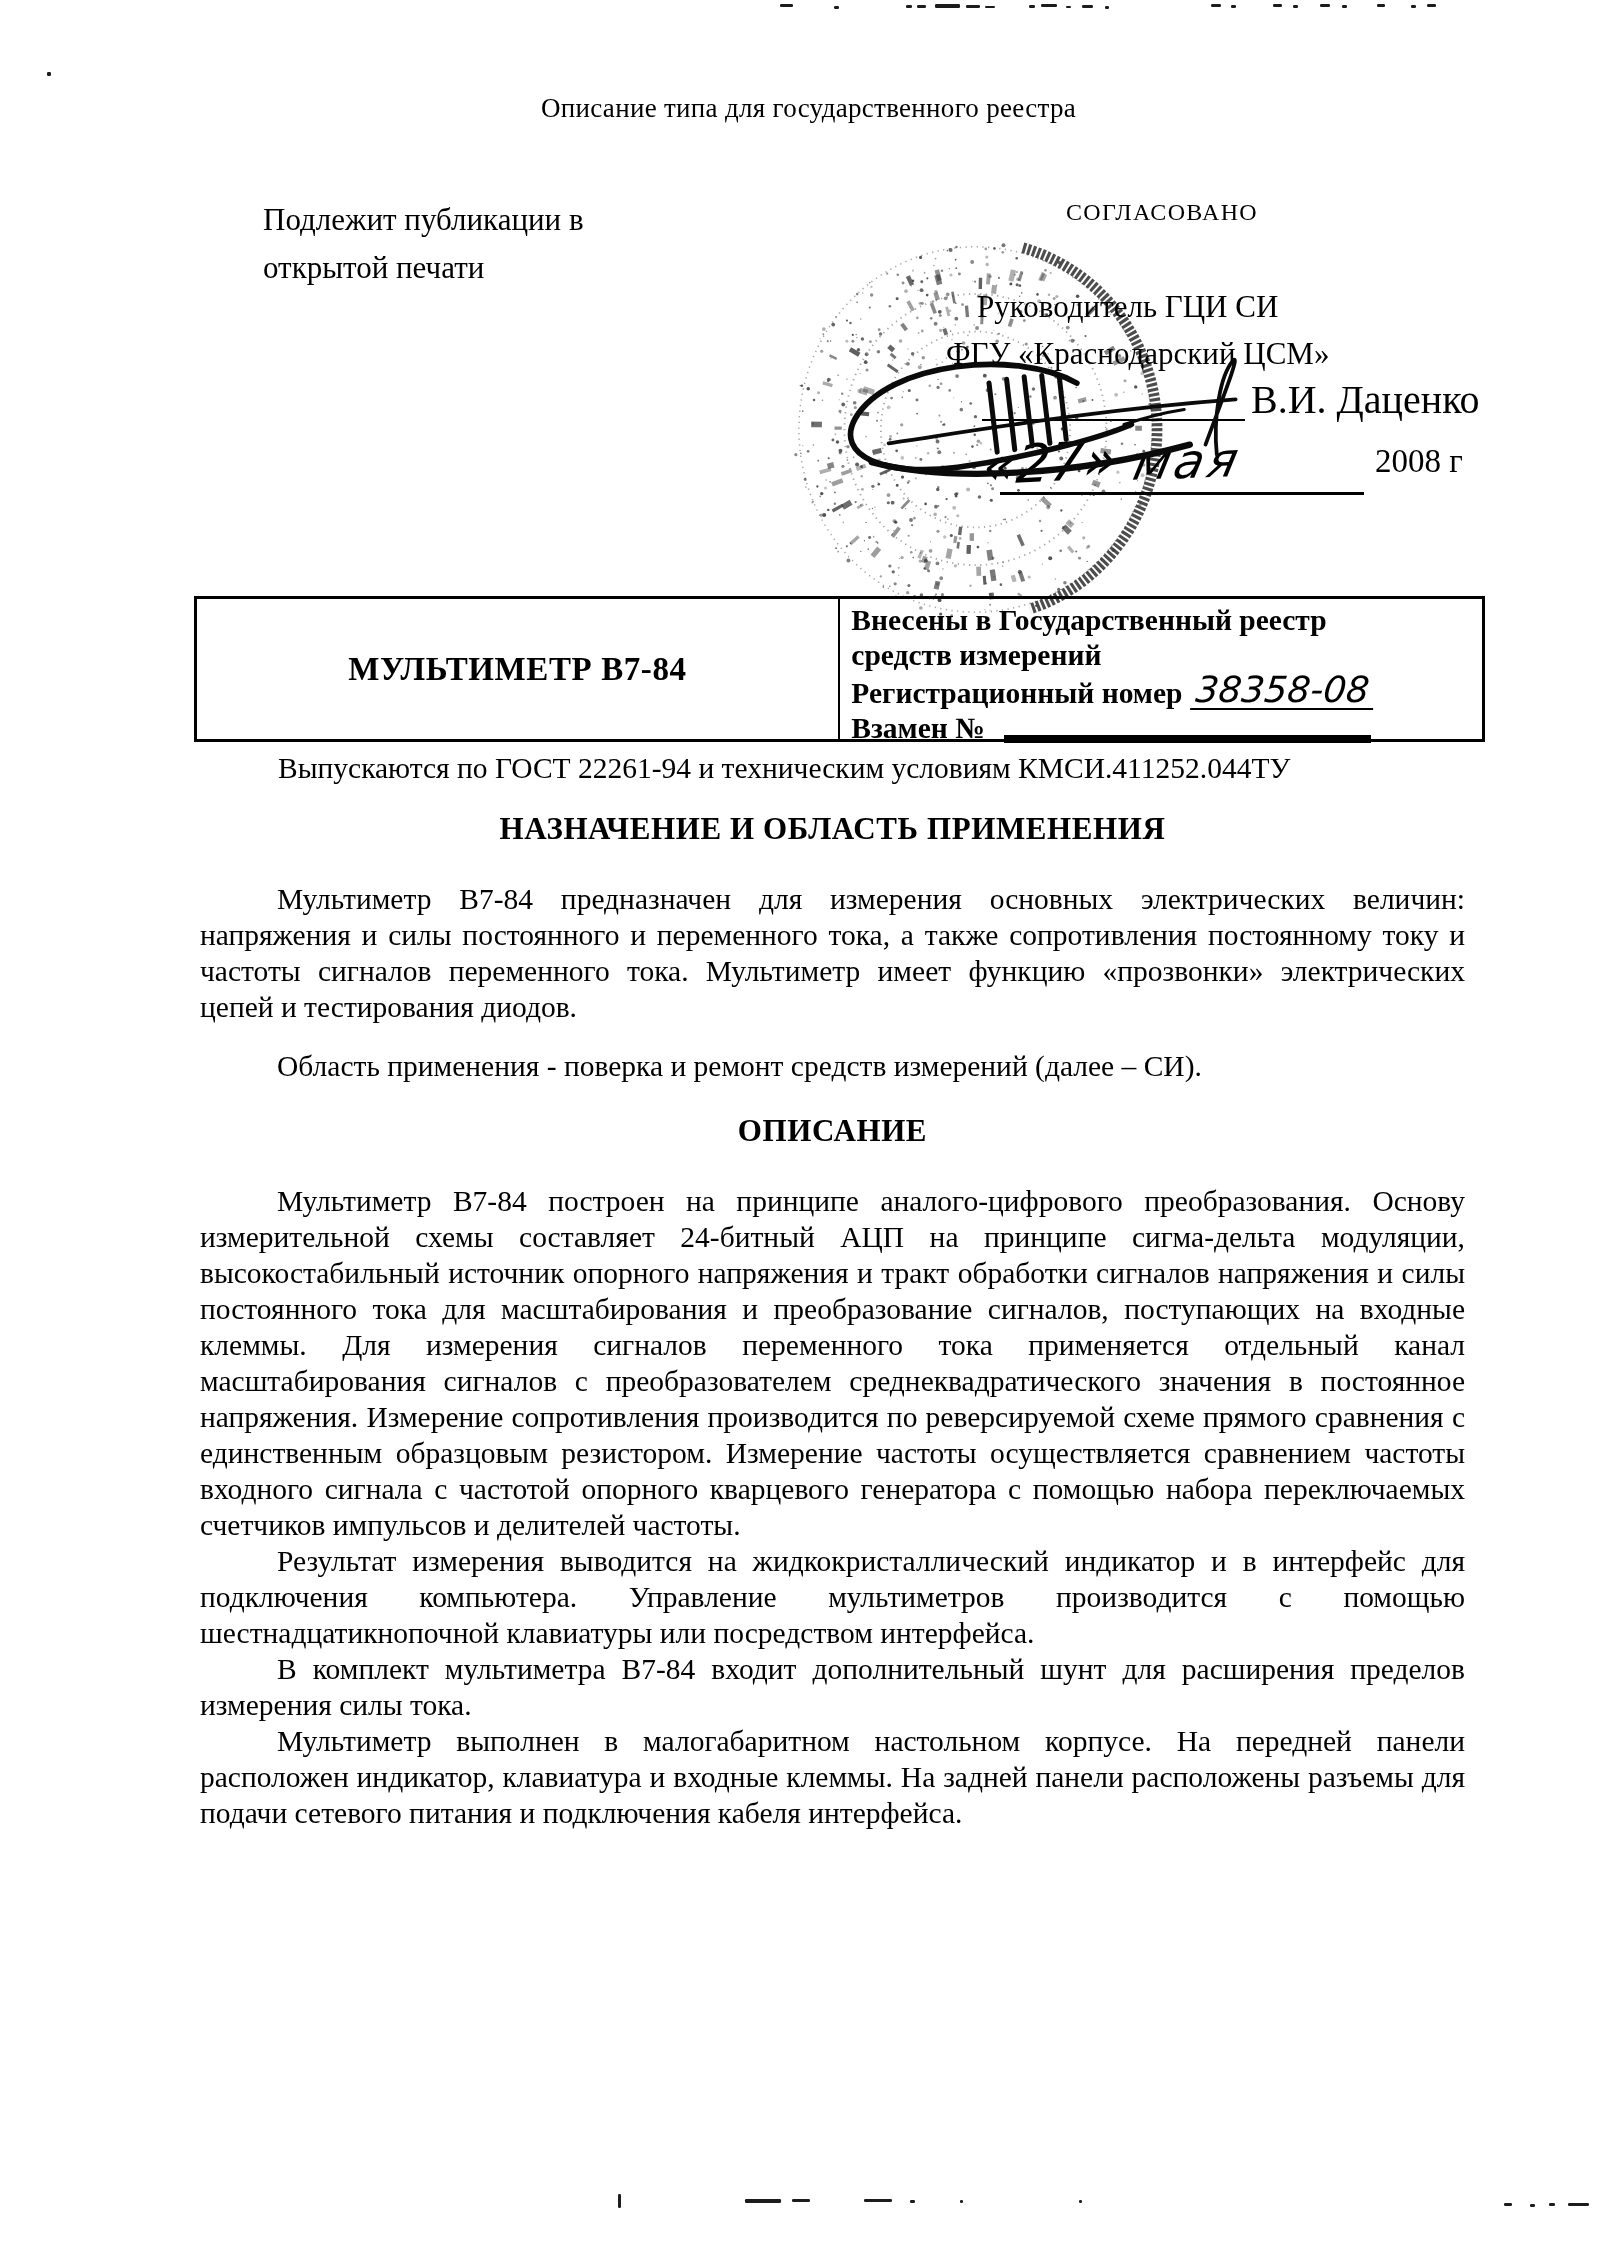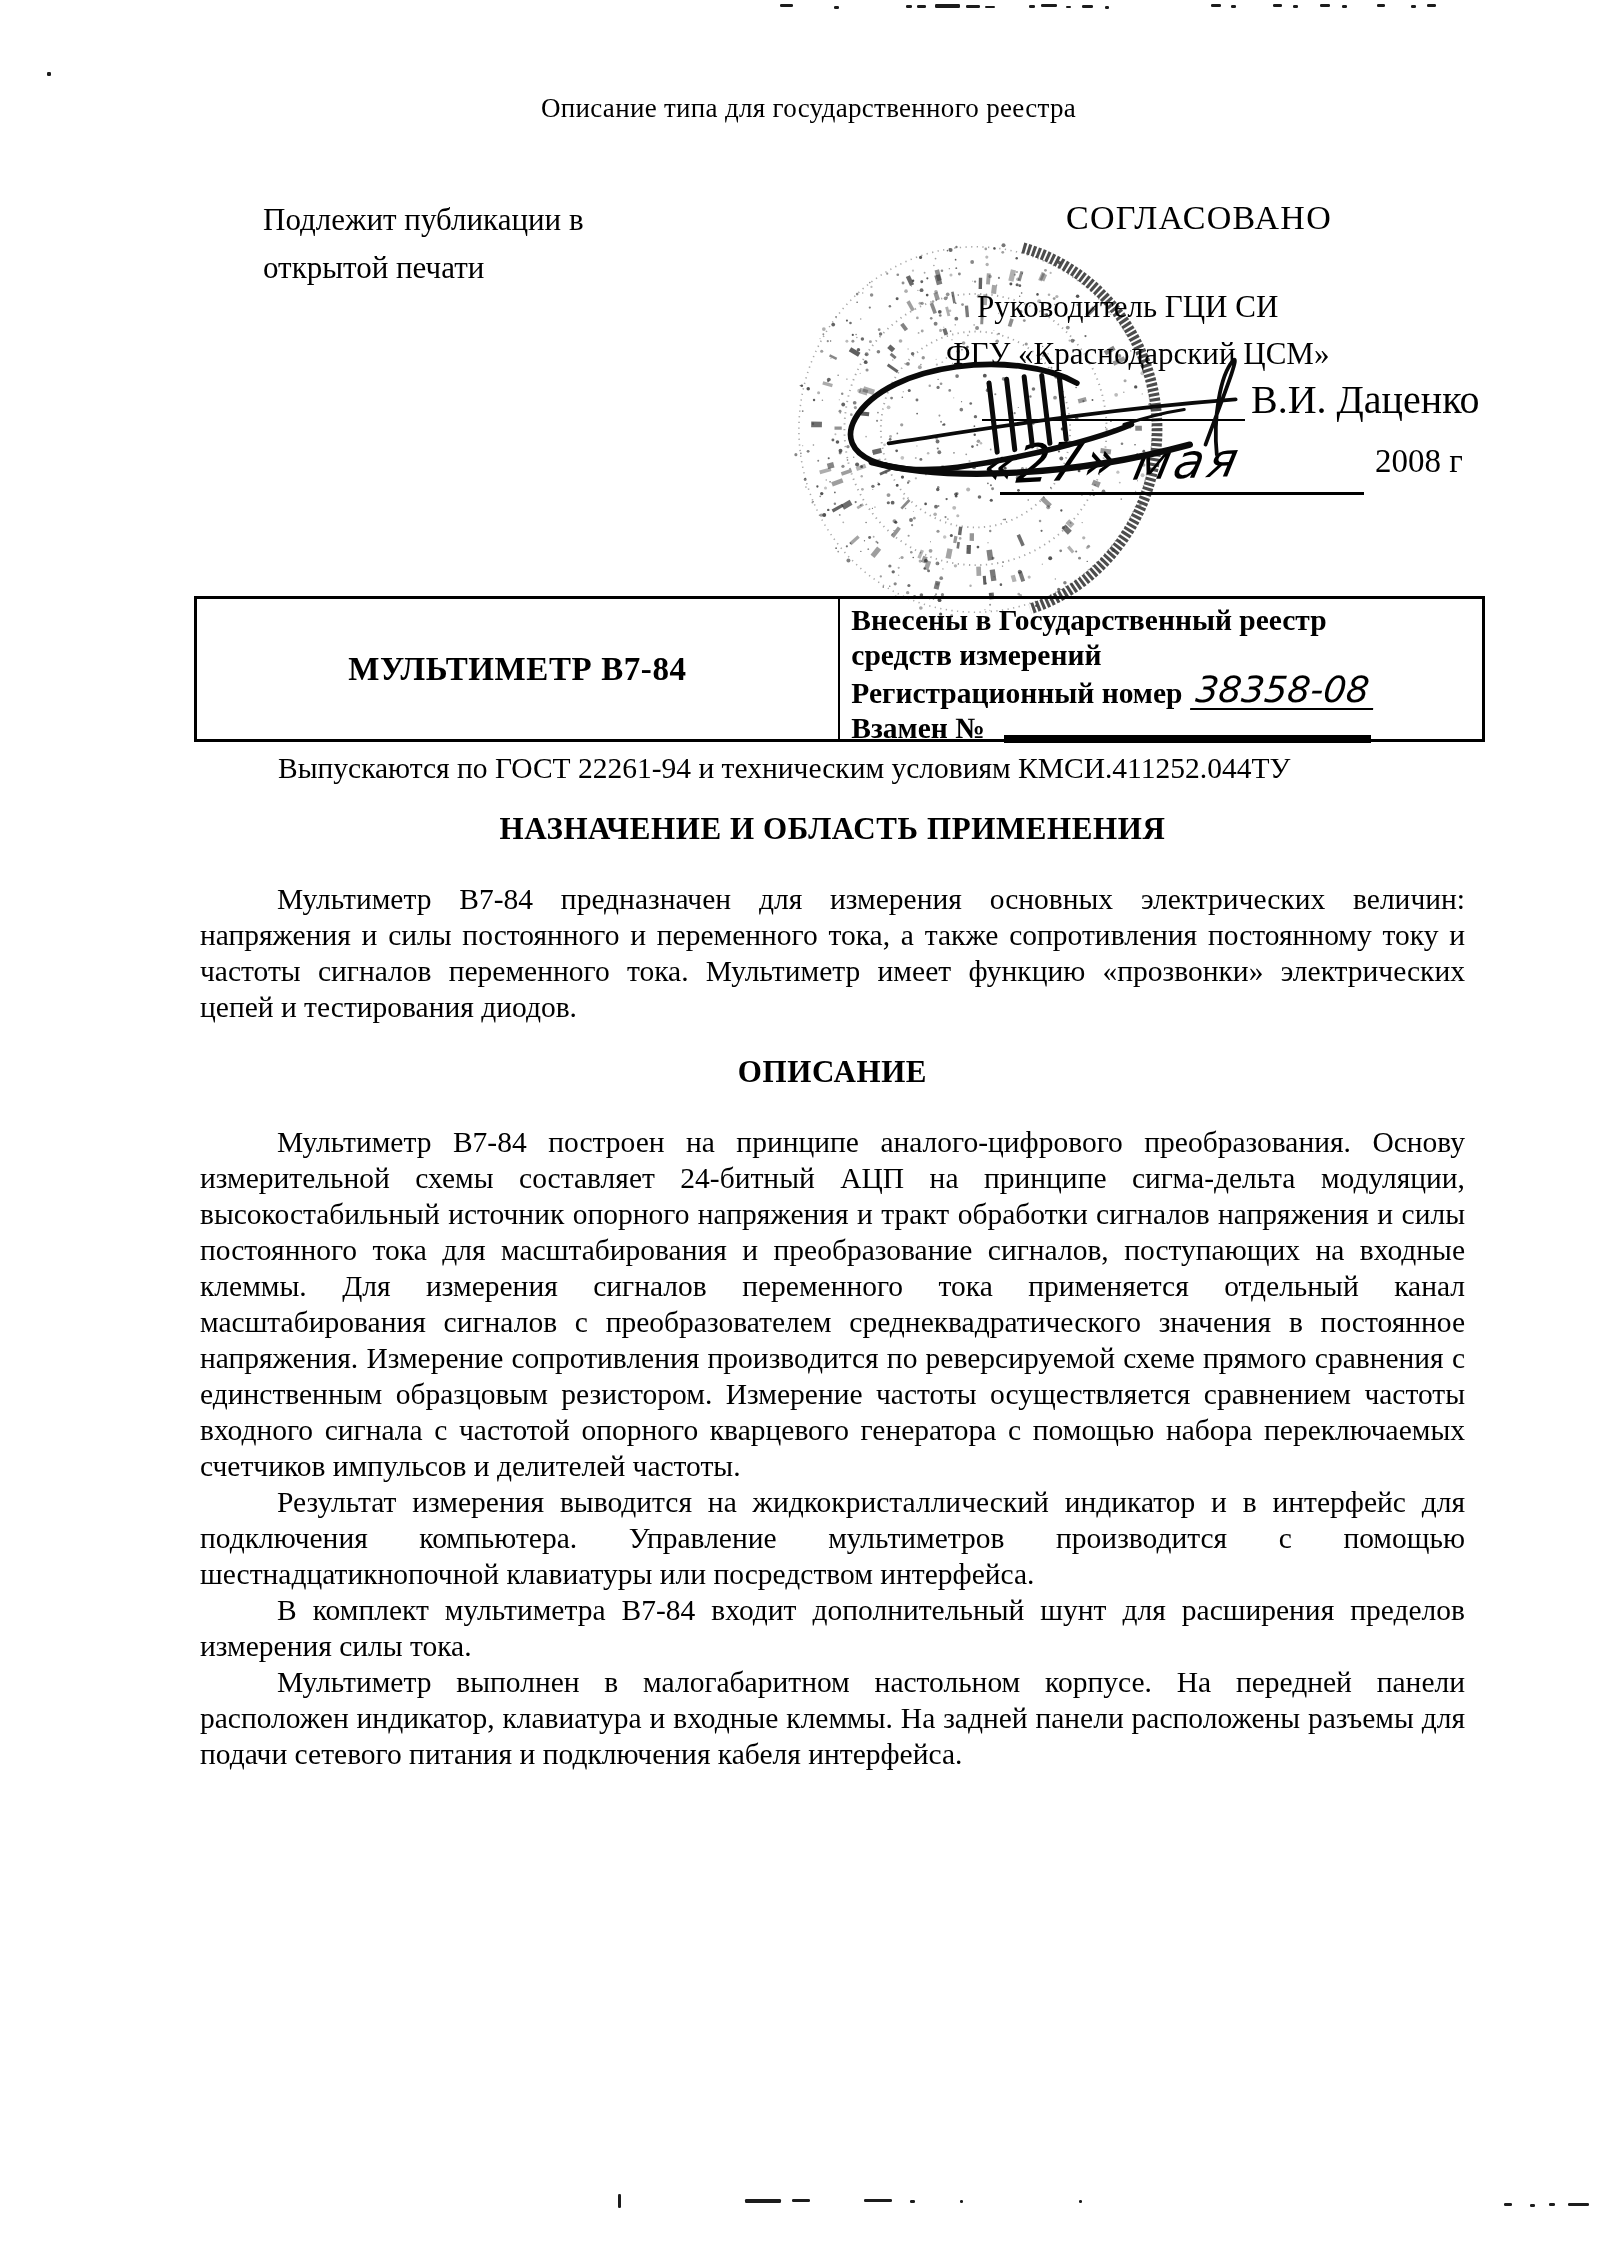--- a/index.html
+++ b/index.html
@@ -17,21 +17,21 @@
   .doc-header{
     position:absolute;left:0;top:93px;width:100%;
     text-align:center;font-size:27px;letter-spacing:0.3px;
   }
   
   .publish-note{
     position:absolute;left:263px;top:196px;
     font-size:31px;line-height:48px;
   }
   
-  .approved-title{position:absolute;left:1066px;top:199px;font-size:34px;letter-spacing:1.3px;}
+  .approved-title{position:absolute;left:1066px;top:199px;font-size:24px;letter-spacing:1.3px;}
   .approver-role1{position:absolute;left:977px;top:289px;font-size:31px;z-index:3;}
   .approver-role2{position:absolute;left:946px;top:336px;font-size:31px;z-index:3;}
   .signer-name{position:absolute;left:1251px;top:376px;font-size:40px;z-index:3;}
   .sig-underline{position:absolute;left:982px;top:419px;width:263px;height:1.9px;background:#000;z-index:3;}
   .date-day{
     position:absolute;left:984px;top:432px;z-index:4;
     font-family:"DejaVu Sans",sans-serif;font-style:italic;
     font-size:53px;transform:skewX(-8deg) rotate(-3deg);
   }
   .date-month{
@@ -754,20 +754,21 @@
       <div>Взамен №</div>
     </div>
   </div>
   <div class="vzamen-bar"></div>
 
   <div class="body-col">
     <p class="standards-line">Выпускаются  по ГОСТ 22261-94 и техническим условиям КМСИ.411252.044ТУ</p>
 
     <p class="sect-heading h1-space">НАЗНАЧЕНИЕ И ОБЛАСТЬ ПРИМЕНЕНИЯ</p>
     <p class="para para-first">Мультиметр В7-84 предназначен для измерения основных электрических величин: напряжения и силы постоянного и переменного тока, а также сопротивления постоянному току и частоты сигналов переменного тока. Мультиметр имеет функцию «прозвонки» электрических цепей и тестирования диодов.</p>
+    <p class="para para-gap">Область применения - поверка и ремонт средств измерений (далее – СИ).</p>
 
     <p class="sect-heading h2-space">ОПИСАНИЕ</p>
     <p class="para para-first">Мультиметр В7-84 построен на принципе аналого-цифрового преобразования. Основу измерительной схемы составляет 24-битный АЦП на принципе сигма-дельта модуляции, высокостабильный источник опорного напряжения и тракт обработки сигналов напряжения и силы постоянного тока для масштабирования и преобразование сигналов, поступающих на входные клеммы. Для измерения сигналов переменного тока применяется отдельный канал масштабирования сигналов с преобразователем среднеквадратического значения в постоянное напряжения. Измерение сопротивления производится по реверсируемой схеме прямого сравнения с единственным образцовым резистором. Измерение частоты осуществляется сравнением частоты входного сигнала с частотой опорного кварцевого генератора с помощью набора переключаемых счетчиков импульсов и делителей частоты.</p>
     <p class="para">Результат измерения выводится на жидкокристаллический индикатор и в интерфейс для подключения компьютера. Управление мультиметров производится с помощью шестнадцатикнопочной клавиатуры или посредством интерфейса.</p>
     <p class="para">В комплект мультиметра В7-84 входит дополнительный шунт для расширения пределов измерения силы тока.</p>
     <p class="para">Мультиметр выполнен в малогабаритном настольном корпусе. На передней панели расположен индикатор, клавиатура и входные клеммы. На задней панели расположены разъемы для подачи сетевого питания и подключения кабеля интерфейса.</p>
   </div>
 
 </div>
 

